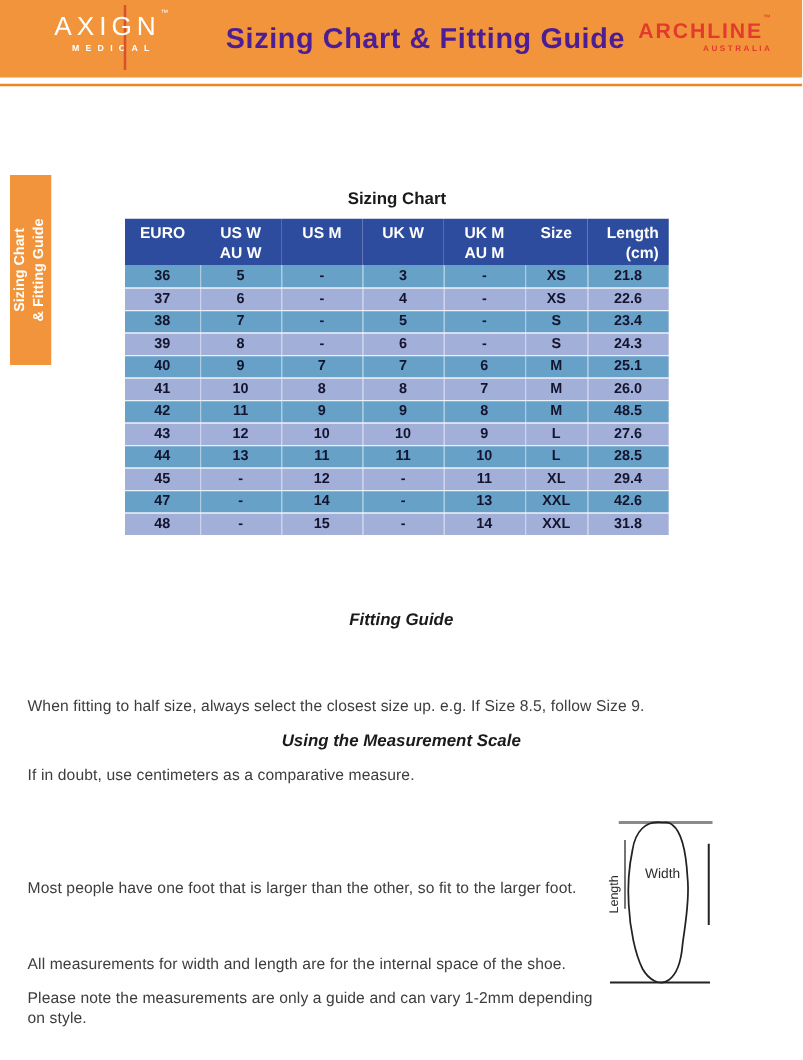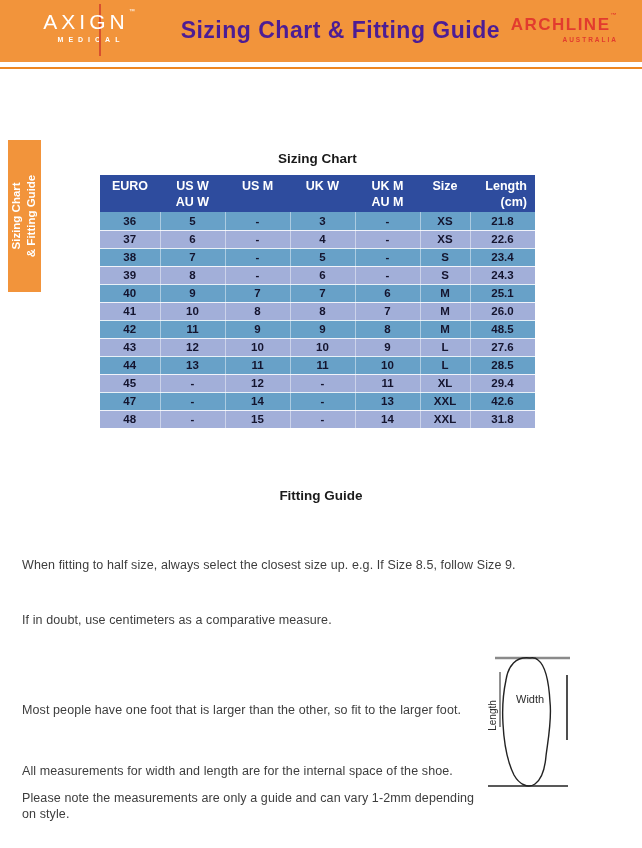--- a/index.html
+++ b/index.html
@@ -48,21 +48,21 @@
   table.sizing{position:absolute;left:100px;top:175px;width:435px;border-collapse:collapse;table-layout:fixed;}
   table.sizing th{background:var(--hdr-blue);color:#fff;font-size:12.5px;font-weight:bold;
     vertical-align:top;padding-top:4px;height:37px;line-height:1.25;margin-top:46px;}
   table.sizing th:last-child{text-align:right;padding-right:8px;}
   table.sizing td{height:18px;text-align:center;font-size:11.5px;font-weight:bold;color:#14142e;
     border-right:1px solid rgba(255,255,255,0.45);border-bottom:1px solid rgba(255,255,255,0.85);}
   table.sizing tbody tr:nth-child(odd) td{background:var(--row-dark);}
   table.sizing tbody tr:nth-child(even) td{background:var(--row-light);}
 
   
-  .h2{position:absolute;left:0;width:642px;text-align:center;font-size:13.5px;font-weight:bold;color:#1a1a1a;}
+  .h2{position:absolute;left:0;width:642px;text-align:center;font-size:13.5px;font-weight:bold;color:#1a1a1a;font-style:italic;}
   .para{position:absolute;left:22px;font-size:12.5px;color:#3d3d3d;line-height:1.3;letter-spacing:0.1px;}
 
   
   .diagram{position:absolute;left:486px;top:648px;width:92px;height:145px;}
   .diagram svg{position:absolute;left:0;top:0;}
   .diagram .width-label{position:absolute;left:30px;top:45px;font-size:11px;color:#2b2b2b;}
   .diagram .length-label{position:absolute;left:-16px;top:62px;font-size:10px;color:#2b2b2b;
     transform:rotate(-90deg);width:44px;text-align:center;}
 </style>
 </head>
@@ -240,20 +240,21 @@
           <td>14</td>
           <td>XXL</td>
           <td>31.8</td>
         </tr>
       </tbody>
   </table>
 
   <div class="h2" style="top:488px">Fitting Guide</div>
   <div class="para" style="top:557px;width:610px">When fitting to half size, always select the closest size up. e.g. If Size 8.5, follow Size 9.</div>
 
+  <div class="h2" style="top:585px">Using the Measurement Scale</div>
   <div class="para" style="top:612px;width:610px">If in doubt, use centimeters as a comparative measure.</div>
   <div class="para" style="top:702px;width:470px">Most people have one foot that is larger than the other, so fit to the larger foot.</div>
   <div class="para" style="top:763px;width:470px">All measurements for width and length are for the internal space of the shoe.</div>
   <div class="para" style="top:790px;width:464px">Please note the measurements are only a guide and can vary 1-2mm depending on style.</div>
 
   <div class="diagram">
     <svg width="92" height="145" viewBox="0 0 92 145">
       <line x1="9" y1="10" x2="84" y2="10" stroke="#8a8a8a" stroke-width="2.5"></line>
       <path d="M 44 10 C 30 8, 22 18, 20 32 C 17 46, 16 60, 17 76 C 18 95, 22 115, 28 127
                C 33 136, 42 141, 49 136 C 56 131, 59 120, 60 108 C 62 92, 66 72, 64 54

